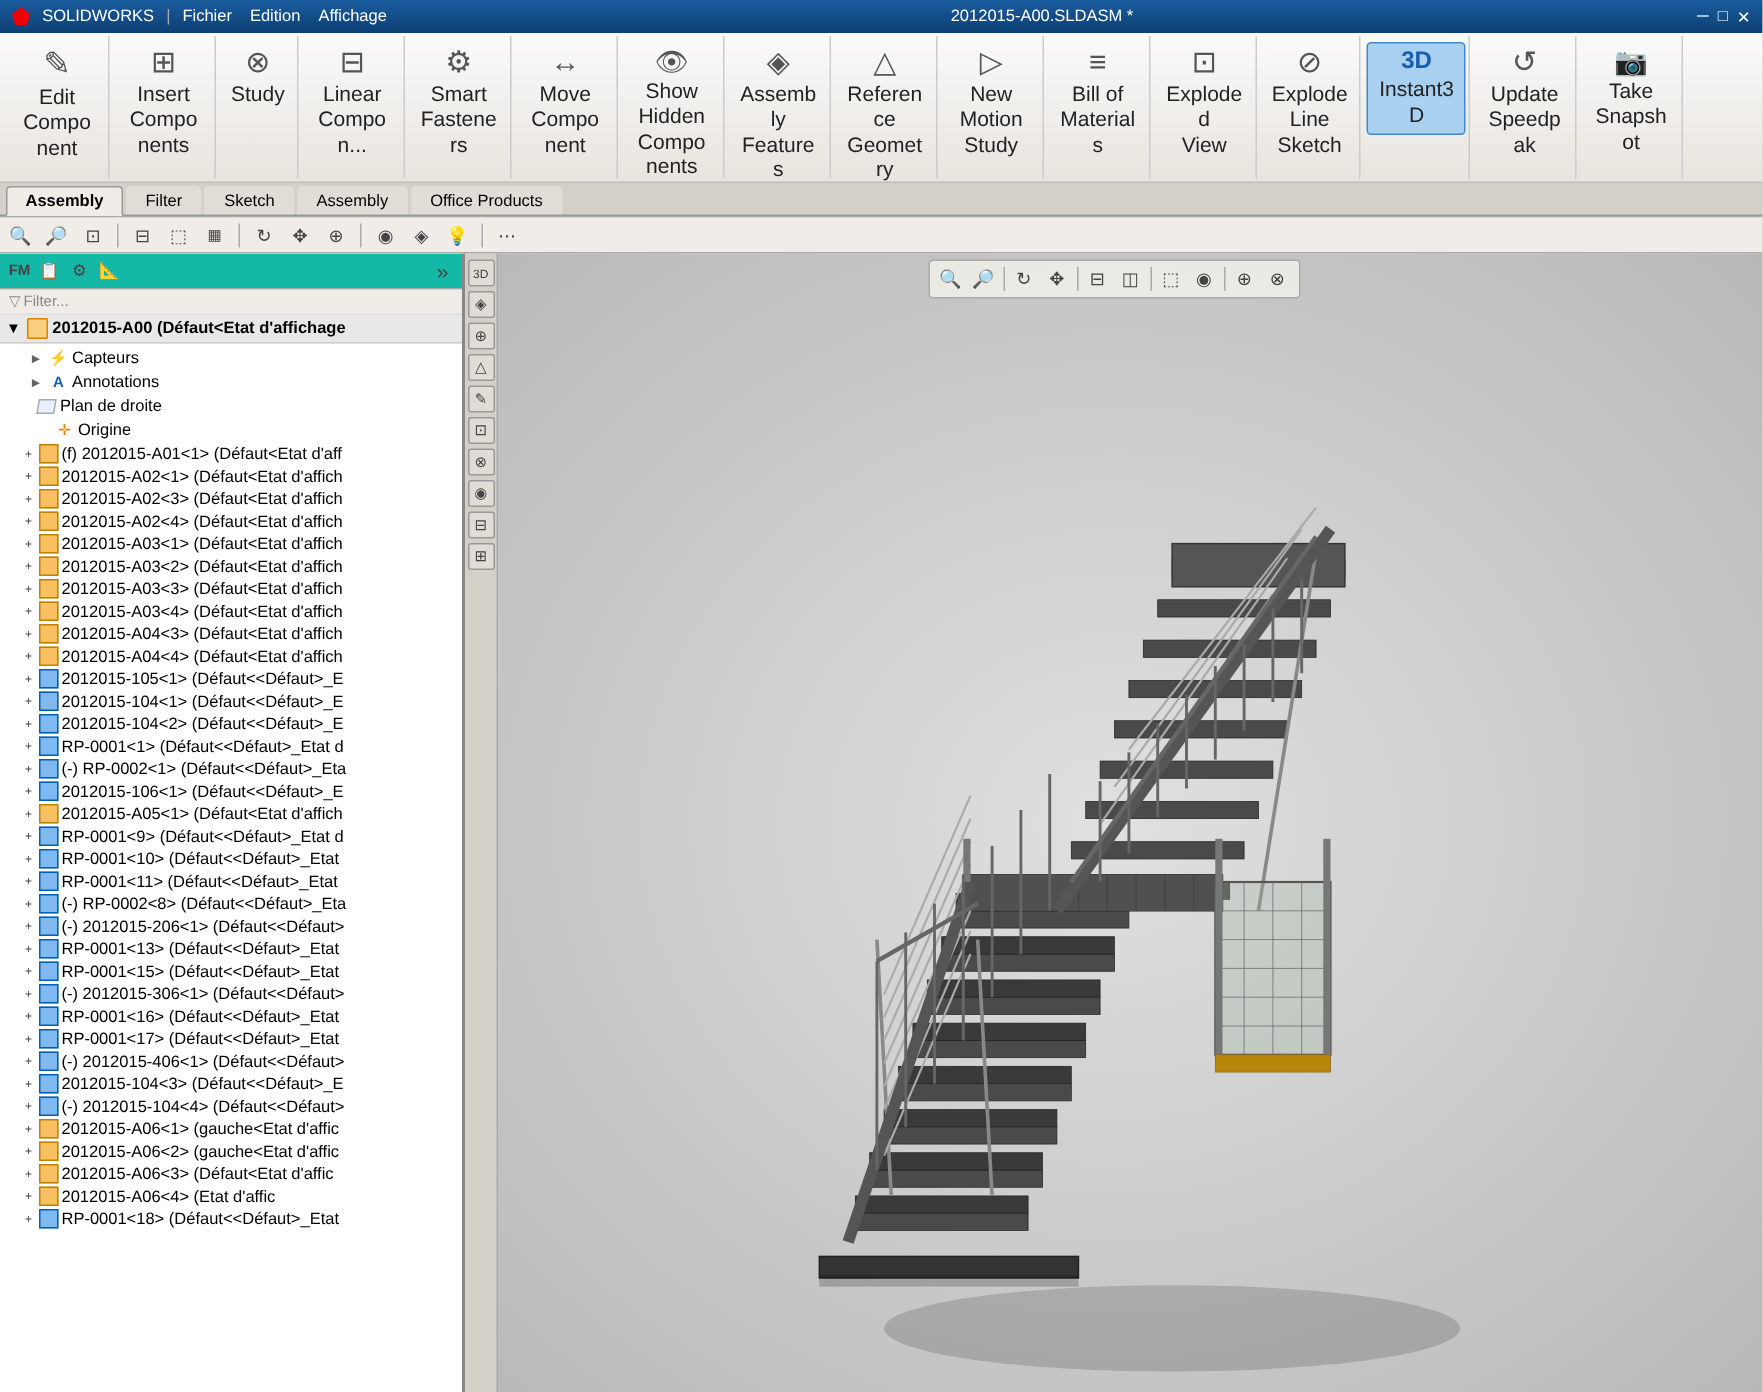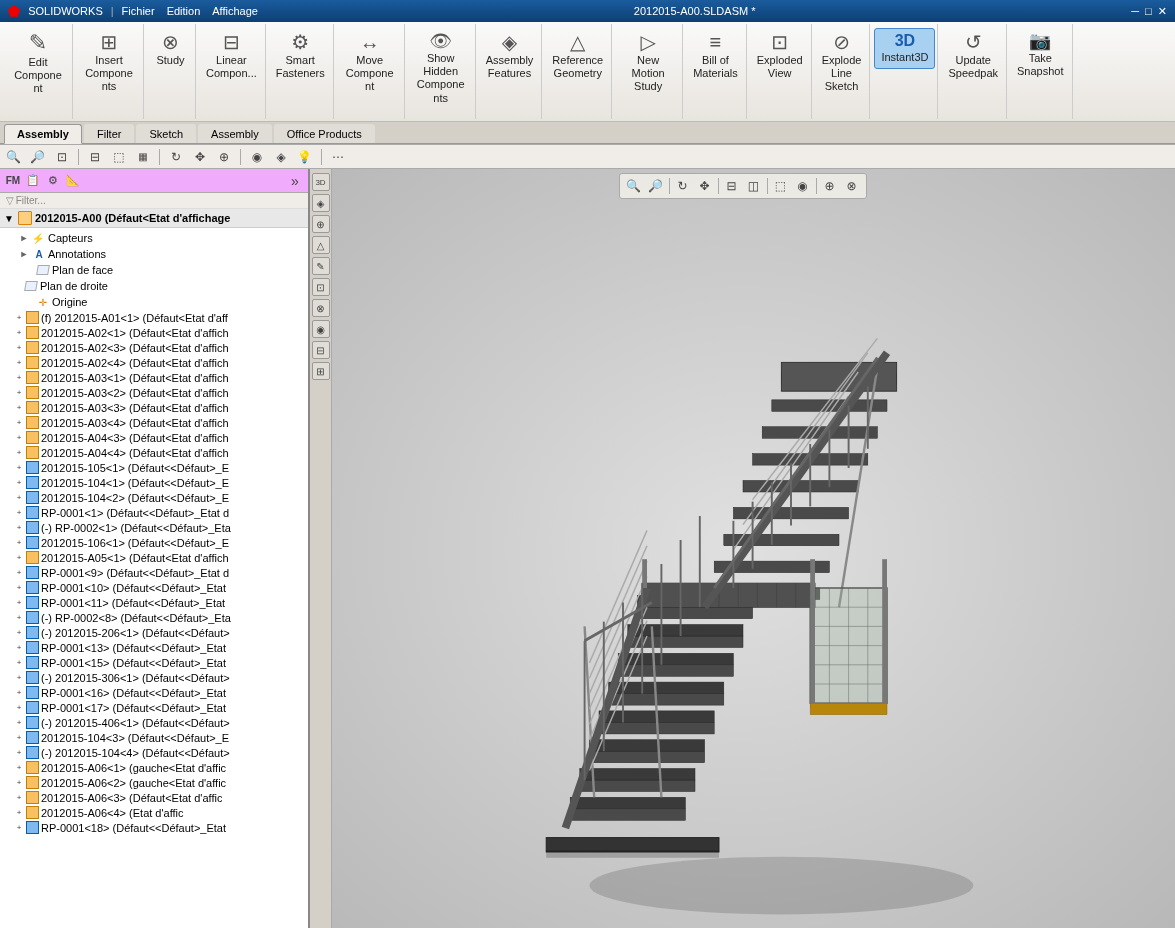--- a/index.html
+++ b/index.html
@@ -47,21 +47,21 @@
       flex-direction: column;
       align-items: center;
       justify-content: flex-start;
       cursor: pointer;
       padding: 4px 6px;
       border-radius: 3px;
       min-width: 44px;
       text-align: center;
     }
     .ribbon-btn .icon { font-size: 22px; color: #555; line-height: 1; margin-bottom: 2px; }
-    .ribbon-btn .label { font-size: 11px; color: #222; text-align: center; word-break: break-word; max-width: 52px; line-height: 1.2; }
+    .ribbon-btn .label { font-size: 14px; color: #222; text-align: center; word-break: break-word; max-width: 52px; line-height: 1.2; }
     .ribbon-btn.active { background: #a8d0f0; border: 1px solid #4488cc; }
 
     
     #ribbon-tabs {
       display: flex;
       align-items: flex-end;
       height: 22px;
       padding: 0 4px;
       background: #d4d0c8;
       border-bottom: 1px solid #999;
@@ -112,21 +112,21 @@
       width: 310px;
       min-width: 310px;
       background: #ffffff;
       border-right: 2px solid #888;
       display: flex;
       flex-direction: column;
       overflow: hidden;
     }
     #sidebar-toolbar {
       height: 24px;
-      background: #f0abfc;
+      background: #14b8a6;
       border-bottom: 1px solid #aaa;
       display: flex;
       align-items: center;
       padding: 0 4px;
       gap: 2px;
     }
     #sidebar-toolbar .icon-btn {
       width: 18px; height: 18px;
       display: flex; align-items: center; justify-content: center;
       cursor: pointer; font-size: 11px; color: #444;
@@ -435,27 +435,20 @@
         <span class="item-icon icon-orange">⚡</span>
         <span class="item-label">Capteurs</span>
       </div>
 
       <div class="tree-item" style="padding-left:18px;">
         <span class="expand-icon">►</span>
         <span class="item-icon" style="color:#1a5cb0;font-weight:bold;">A</span>
         <span class="item-label">Annotations</span>
       </div>
 
-      <div class="tree-item" style="padding-left:22px;">
-        <span class="expand-icon"></span>
-        <span class="item-icon">
-            <span class="plane-icon"></span>
-          </span>
-        <span class="item-label">Plan de face</span>
-      </div>
 
 
       <div class="tree-item" style="padding-left:10px;">
         <span class="expand-icon"></span>
         <span class="item-icon">
             <span class="plane-icon"></span>
           </span>
         <span class="item-label">Plan de droite</span>
       </div>
 

